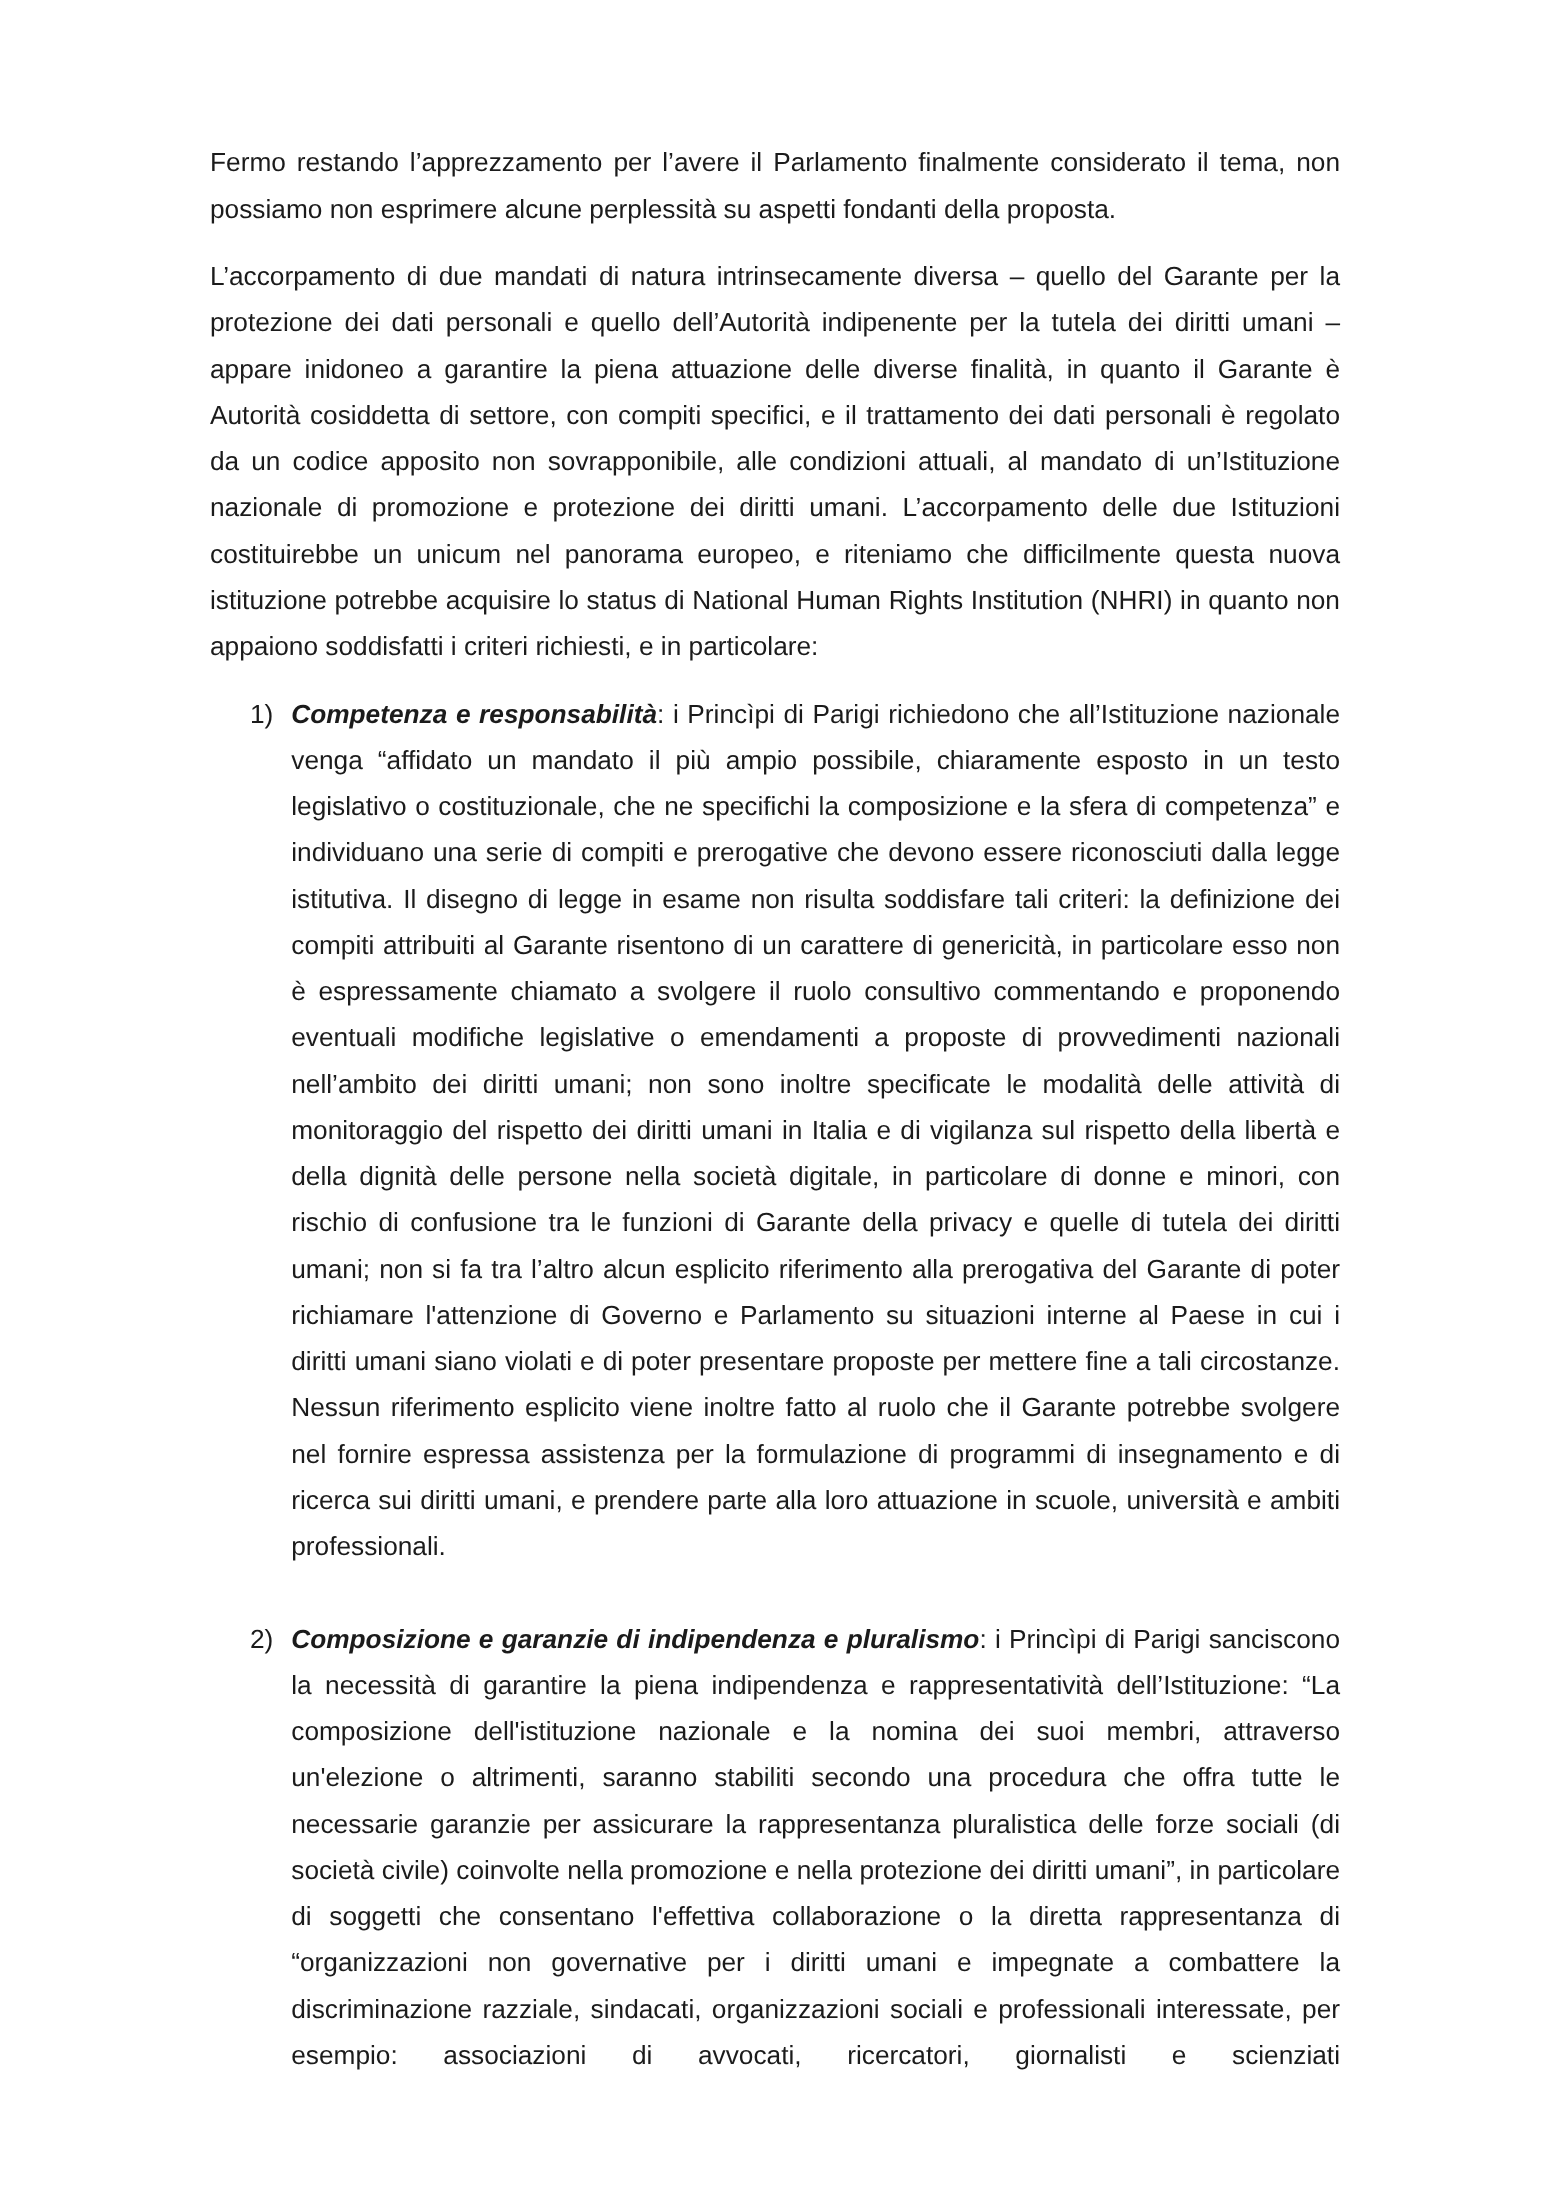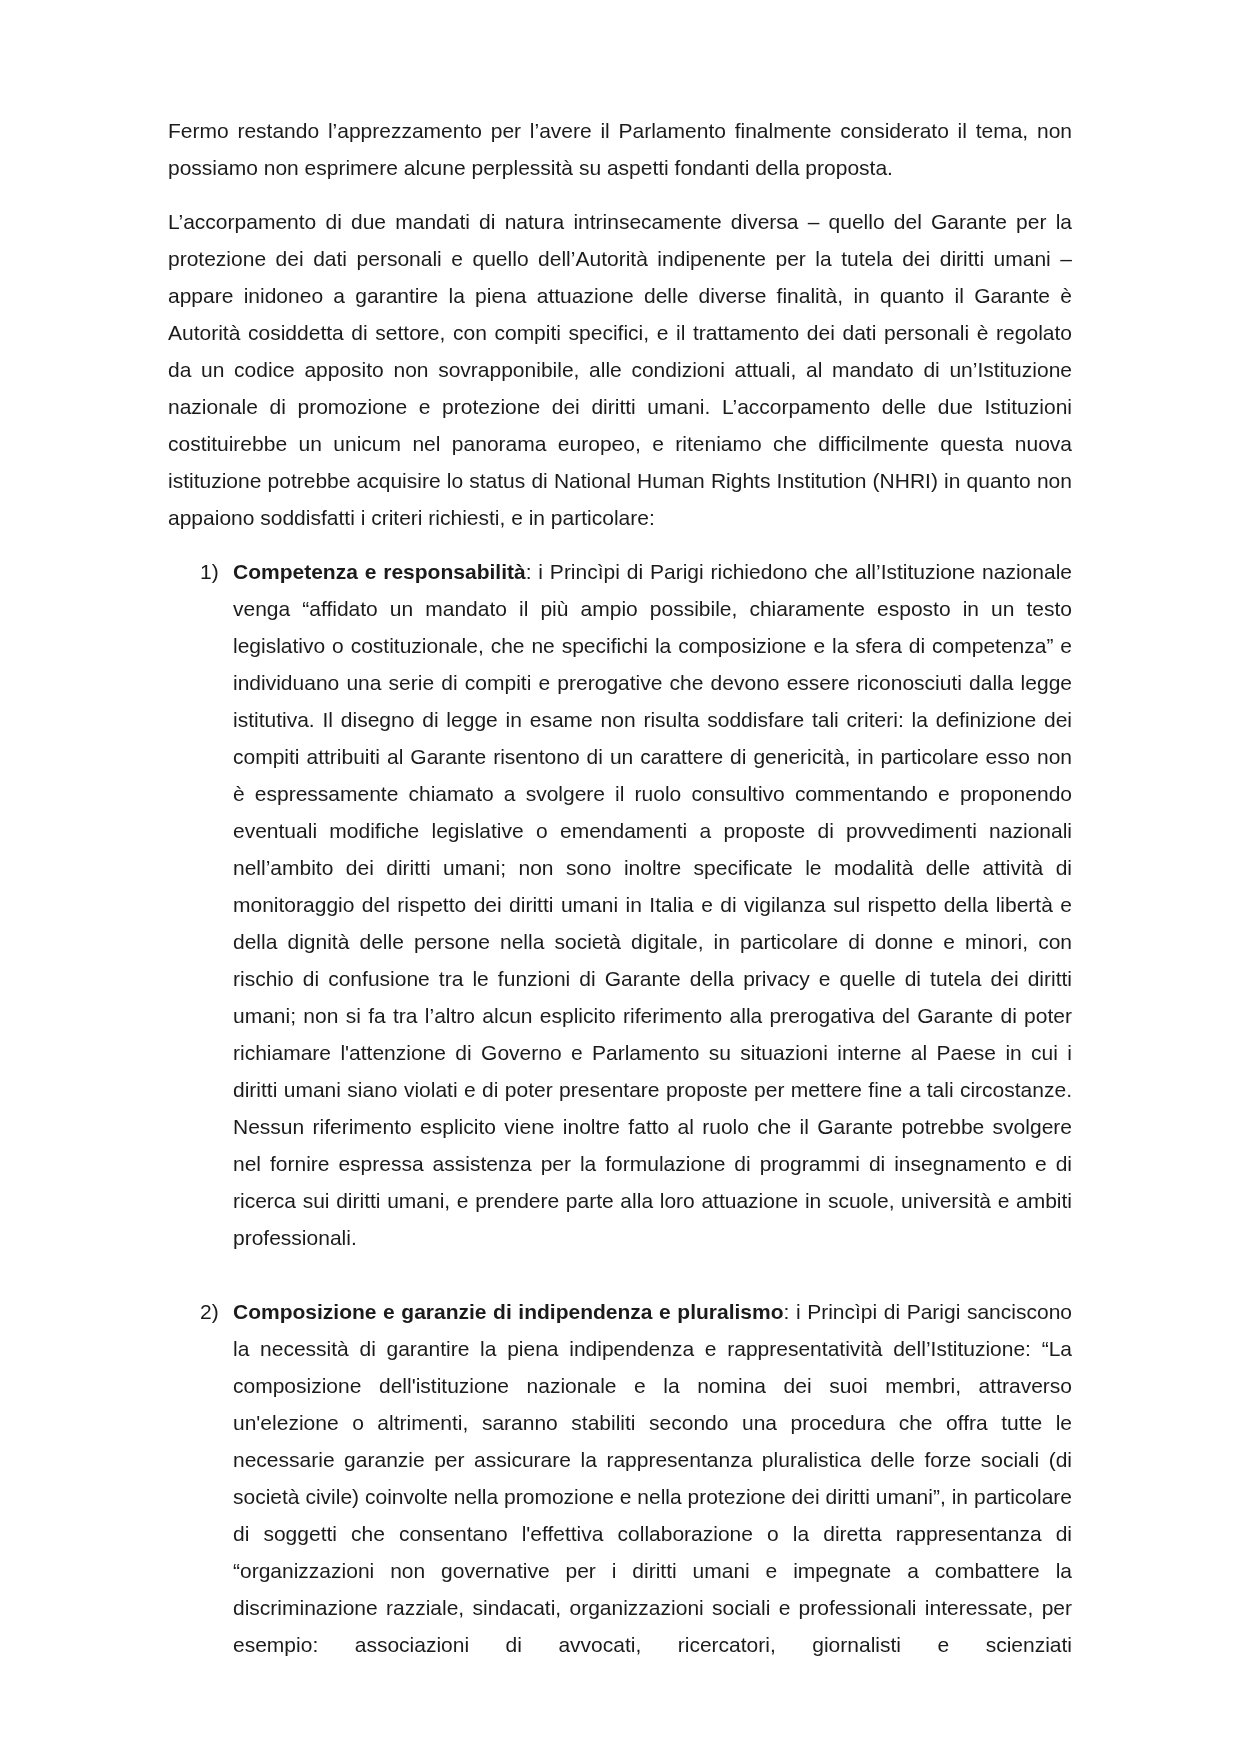--- a/index.html
+++ b/index.html
@@ -20,21 +20,21 @@
     line-height: 37px;
     color: #1b1b1b;
     overflow: hidden;
   }
   .para {
     margin: 0 0 17px 0;
     text-align: justify;
     text-align-last: left;
   }
   .it  { }
-  .bld { font-weight: bold; }
+  .bld { font-weight: bold; font-style: italic; }
   .doc-list {
     list-style: none;
     margin: 17px 0 0 0;
     padding: 0;
   }
   .doc-list li {
     display: flex;
     align-items: flex-start;
     margin: 0 0 37px 0;
   }

